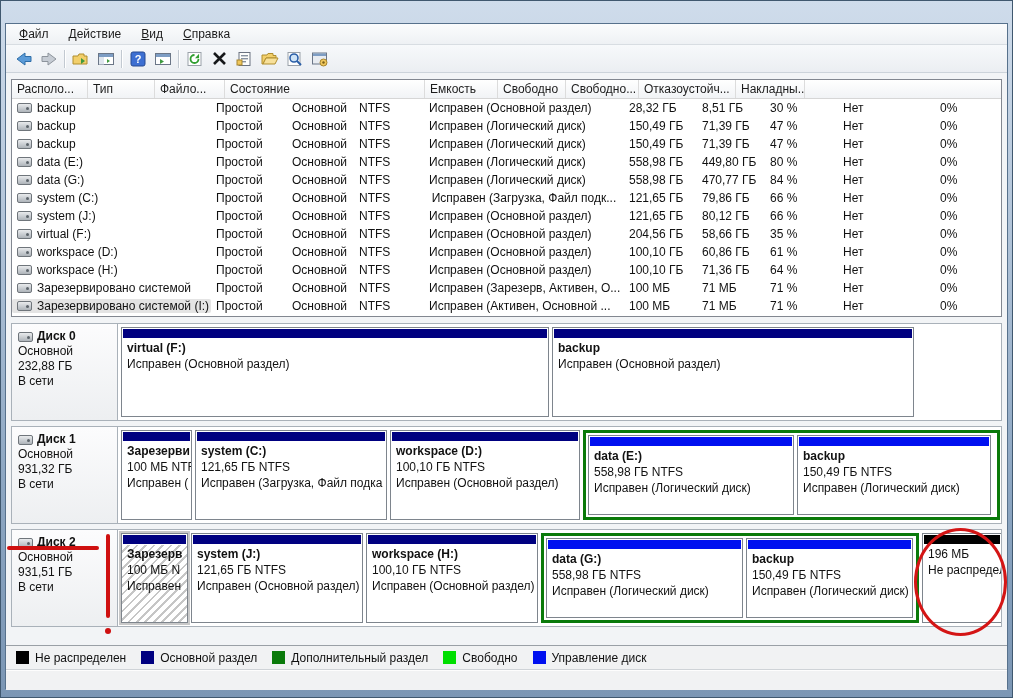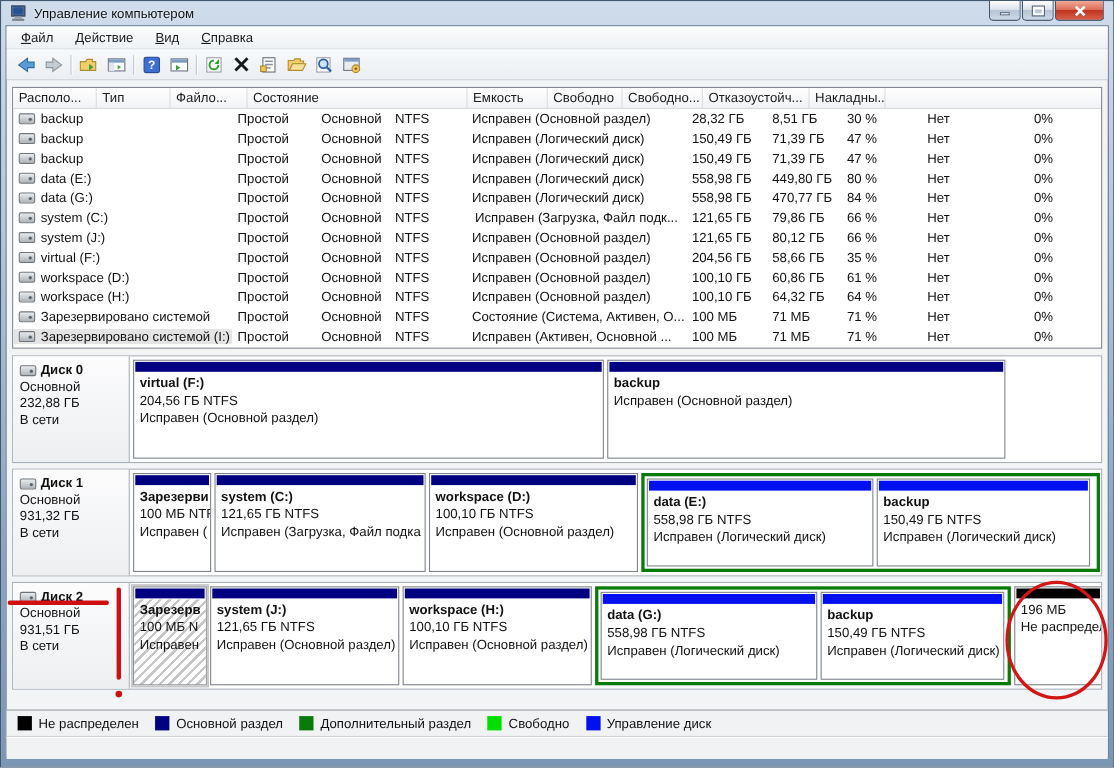--- a/index.html
+++ b/index.html
@@ -81,41 +81,20 @@
   .anno-underline { left:6px; top:545px; width:92px; height:4px; background:#cf1010; border-radius:2px; }
   .anno-vline { left:105px; top:533px; width:4px; height:84px; background:#cf1010; border-radius:2px; }
   .anno-dot { left:104px; top:627px; width:6px; height:6px; background:#cf1010; border-radius:50%; }
   .anno-ellipse { left:913px; top:527px; width:93px; height:108px; border:3px solid #d41515; border-radius:50%; }
 </style>
 </head>
 <body>
 
 <div class="window">
 
-  <div class="titlebar">
-    <span class="app-icon">
-        <span class="scr"></span>
-        <span class="base"></span>
-        <span class="foot"></span>
-      </span>
-    <span>Управление компьютером</span>
-    <div class="win-controls">
-      <div class="wbtn">
-          <span class="glyph-min"></span>
-        </div>
-      <div class="wbtn">
-          <span class="glyph-max"></span>
-        </div>
-      <div class="wbtn close">
-        <svg width="12" height="10" viewBox="0 0 12 10">
-            <path d="M2 1 L10 9 M10 1 L2 9" stroke="#fff" stroke-width="2.4"></path>
-          </svg>
-      </div>
-    </div>
-  </div>
 
   <div class="client">
 
     <div class="menubar" id="menubar">
         <div class="menu-item">Файл</div>
         <div class="menu-item">Действие</div>
         <div class="menu-item">Вид</div>
         <div class="menu-item">Справка</div>
       </div>
 
@@ -355,34 +334,34 @@
           <div class="lrow">
             <div class="lcell name" style="width: 199px;">
               <span class="vol-icon"></span>
               <span>workspace (H:)</span>
             </div>
             <div class="lcell" style="width: 76px;">Простой</div>
             <div class="lcell" style="width: 67px;">Основной</div>
             <div class="lcell" style="width: 70px;">NTFS</div>
             <div class="lcell" style="width: 200px;">Исправен (Основной раздел)</div>
             <div class="lcell" style="width: 73px;">100,10 ГБ</div>
-            <div class="lcell" style="width: 68px;">64,32 ГБ</div>
+            <div class="lcell" style="width: 68px;">71,36 ГБ</div>
             <div class="lcell" style="width: 73px;">64 %</div>
             <div class="lcell" style="width: 97px;">Нет</div>
             <div class="lcell" style="width: 69px;">0%</div>
           </div>
           <div class="lrow">
             <div class="lcell name" style="width: 199px;">
               <span class="vol-icon"></span>
               <span>Зарезервировано системой</span>
             </div>
             <div class="lcell" style="width: 76px;">Простой</div>
             <div class="lcell" style="width: 67px;">Основной</div>
             <div class="lcell" style="width: 70px;">NTFS</div>
-            <div class="lcell" style="width: 200px;">Состояние (Система, Активен, О...</div>
+            <div class="lcell" style="width: 200px;">Исправен (Зарезерв, Активен, О...</div>
             <div class="lcell" style="width: 73px;">100 МБ</div>
             <div class="lcell" style="width: 68px;">71 МБ</div>
             <div class="lcell" style="width: 73px;">71 %</div>
             <div class="lcell" style="width: 97px;">Нет</div>
             <div class="lcell" style="width: 69px;">0%</div>
           </div>
           <div class="lrow">
             <div class="lcell name sel" style="width: 199px;">
               <span class="vol-icon"></span>
               <span>Зарезервировано системой (I:)</span>
@@ -409,21 +388,20 @@
             </div>
             <div>Основной</div>
             <div>232,88 ГБ</div>
             <div>В сети</div>
           </div>
           <div class="disk-track">
             <div class="part" style="width: 428px;">
               <div class="cap" style="background: rgb(0, 0, 128);"></div>
               <div class="pbody">
                 <div class="pname">virtual  (F:)</div>
-                <div>204,56 ГБ NTFS</div>
                 <div>Исправен (Основной раздел)</div>
               </div>
             </div>
             <div class="part" style="width: 362px;">
               <div class="cap" style="background: rgb(0, 0, 128);"></div>
               <div class="pbody">
                 <div class="pname">backup</div>
                 <div>Исправен (Основной раздел)</div>
               </div>
             </div>

